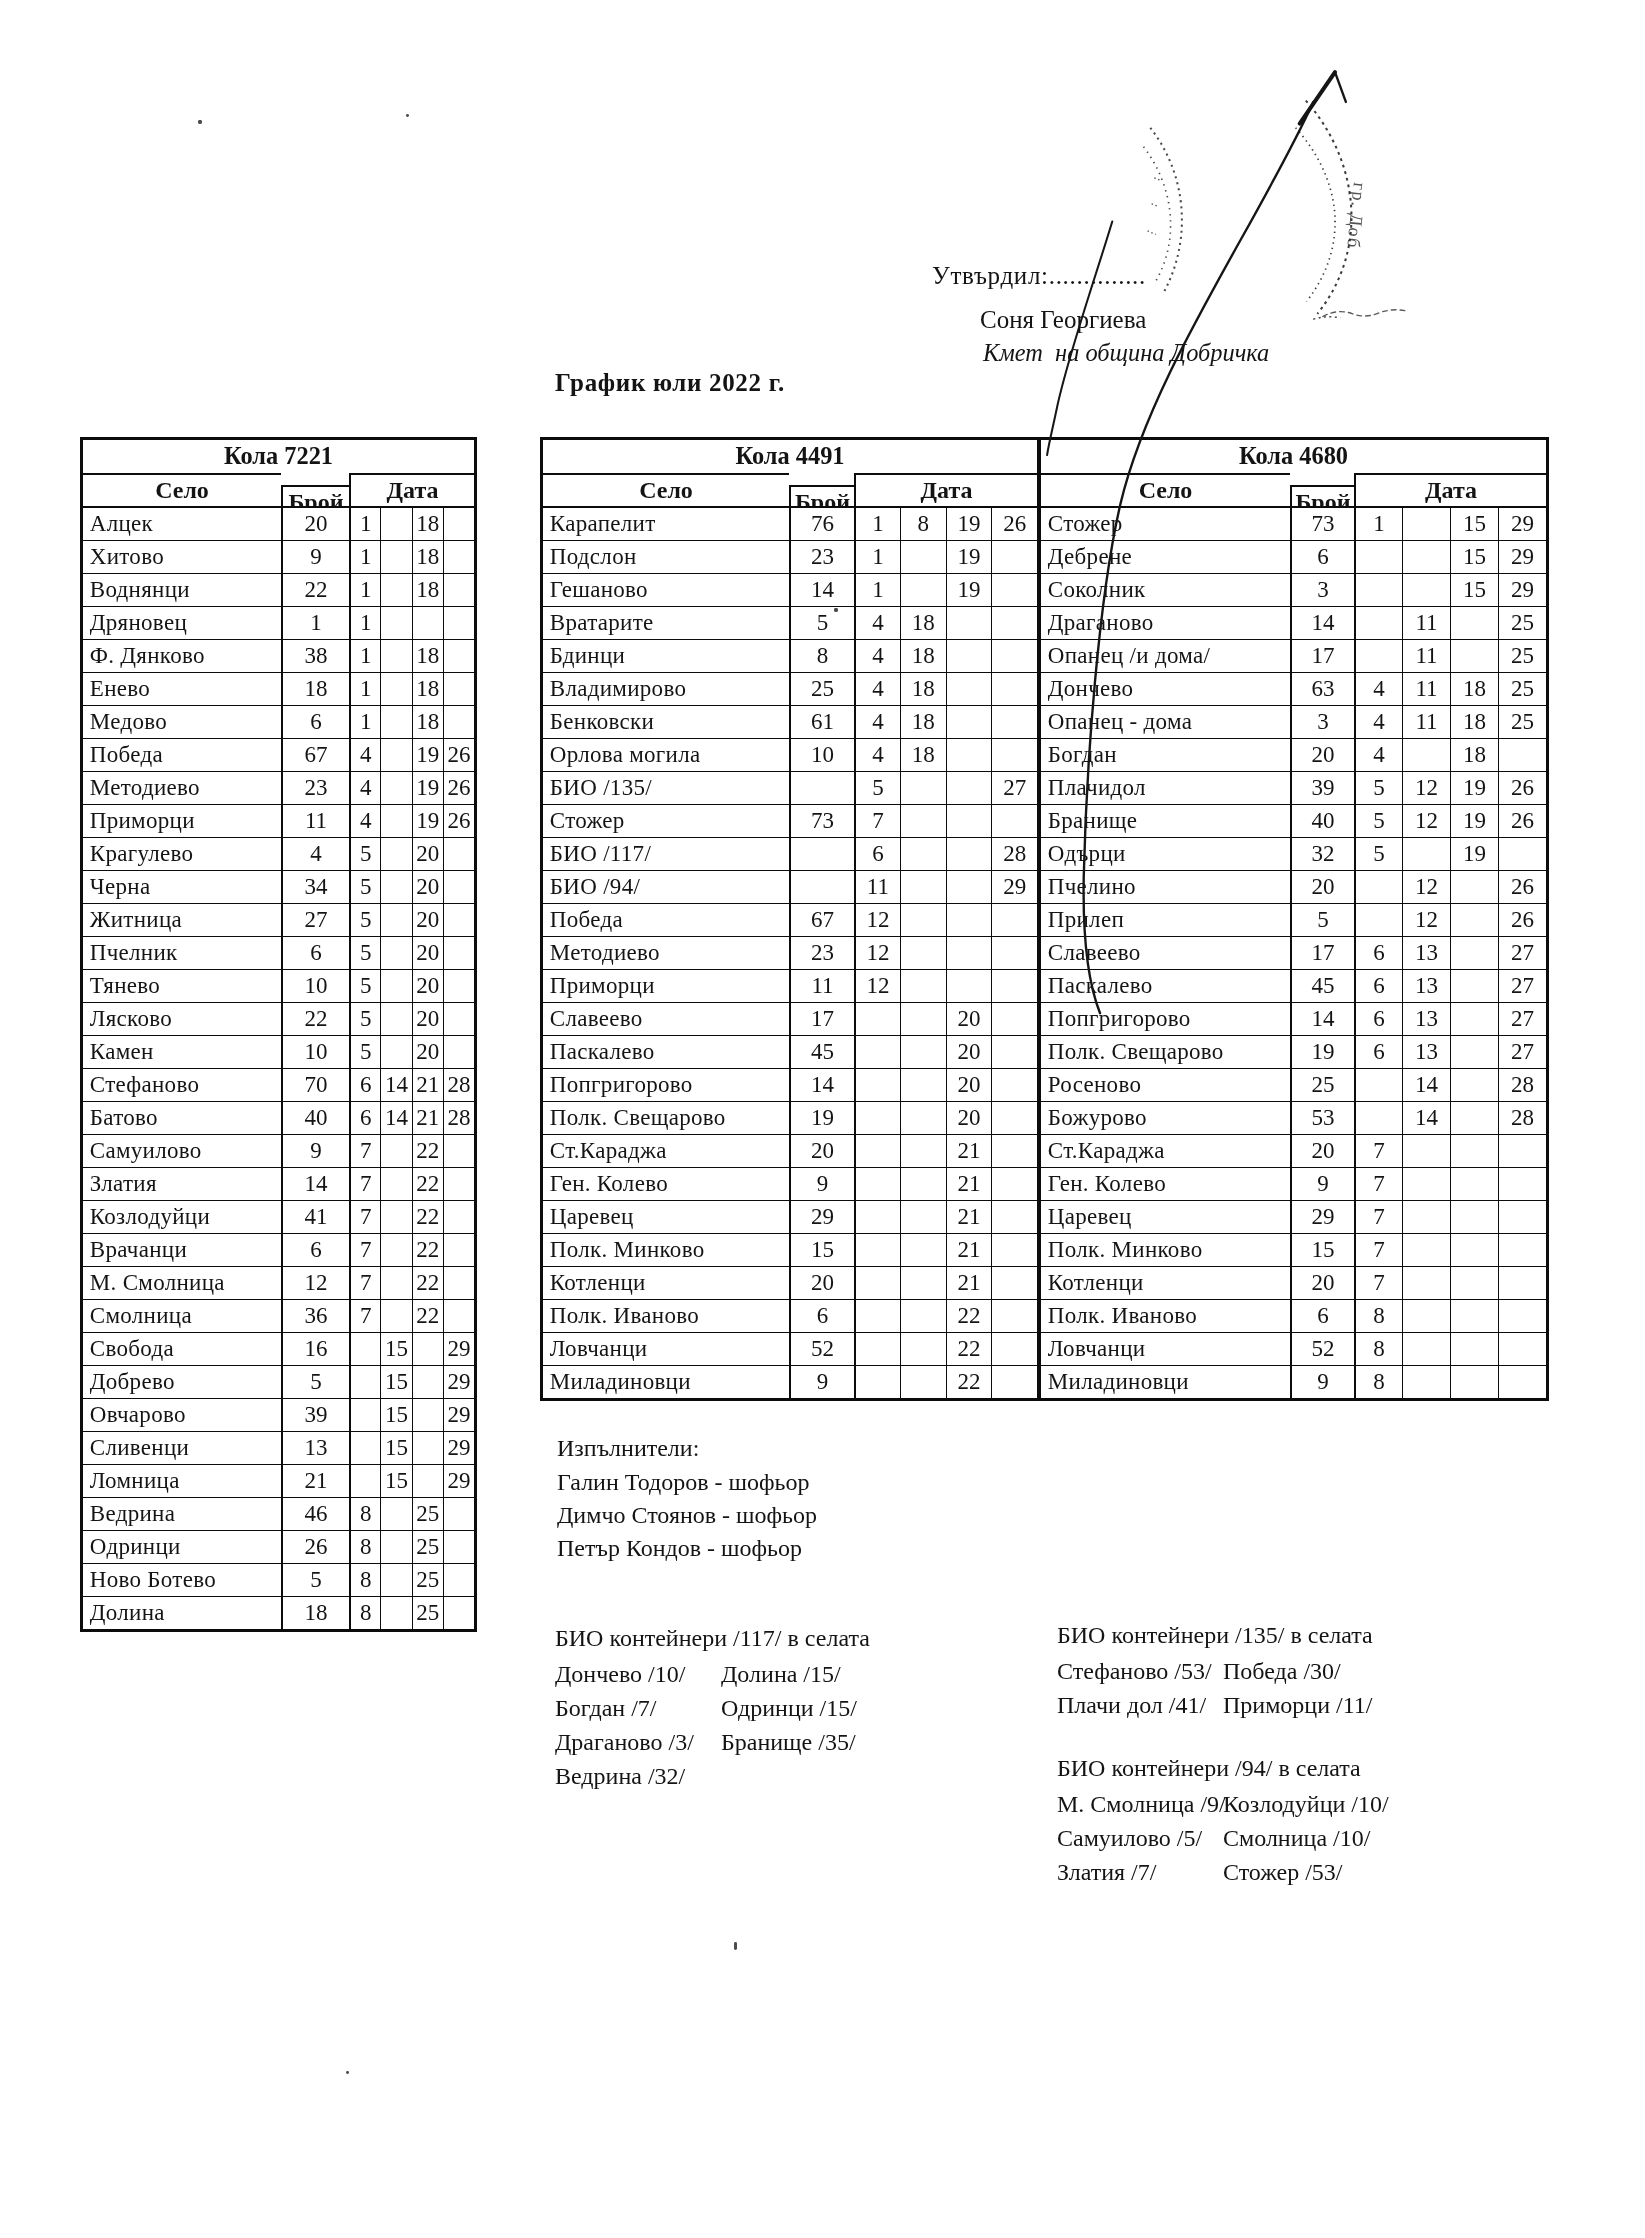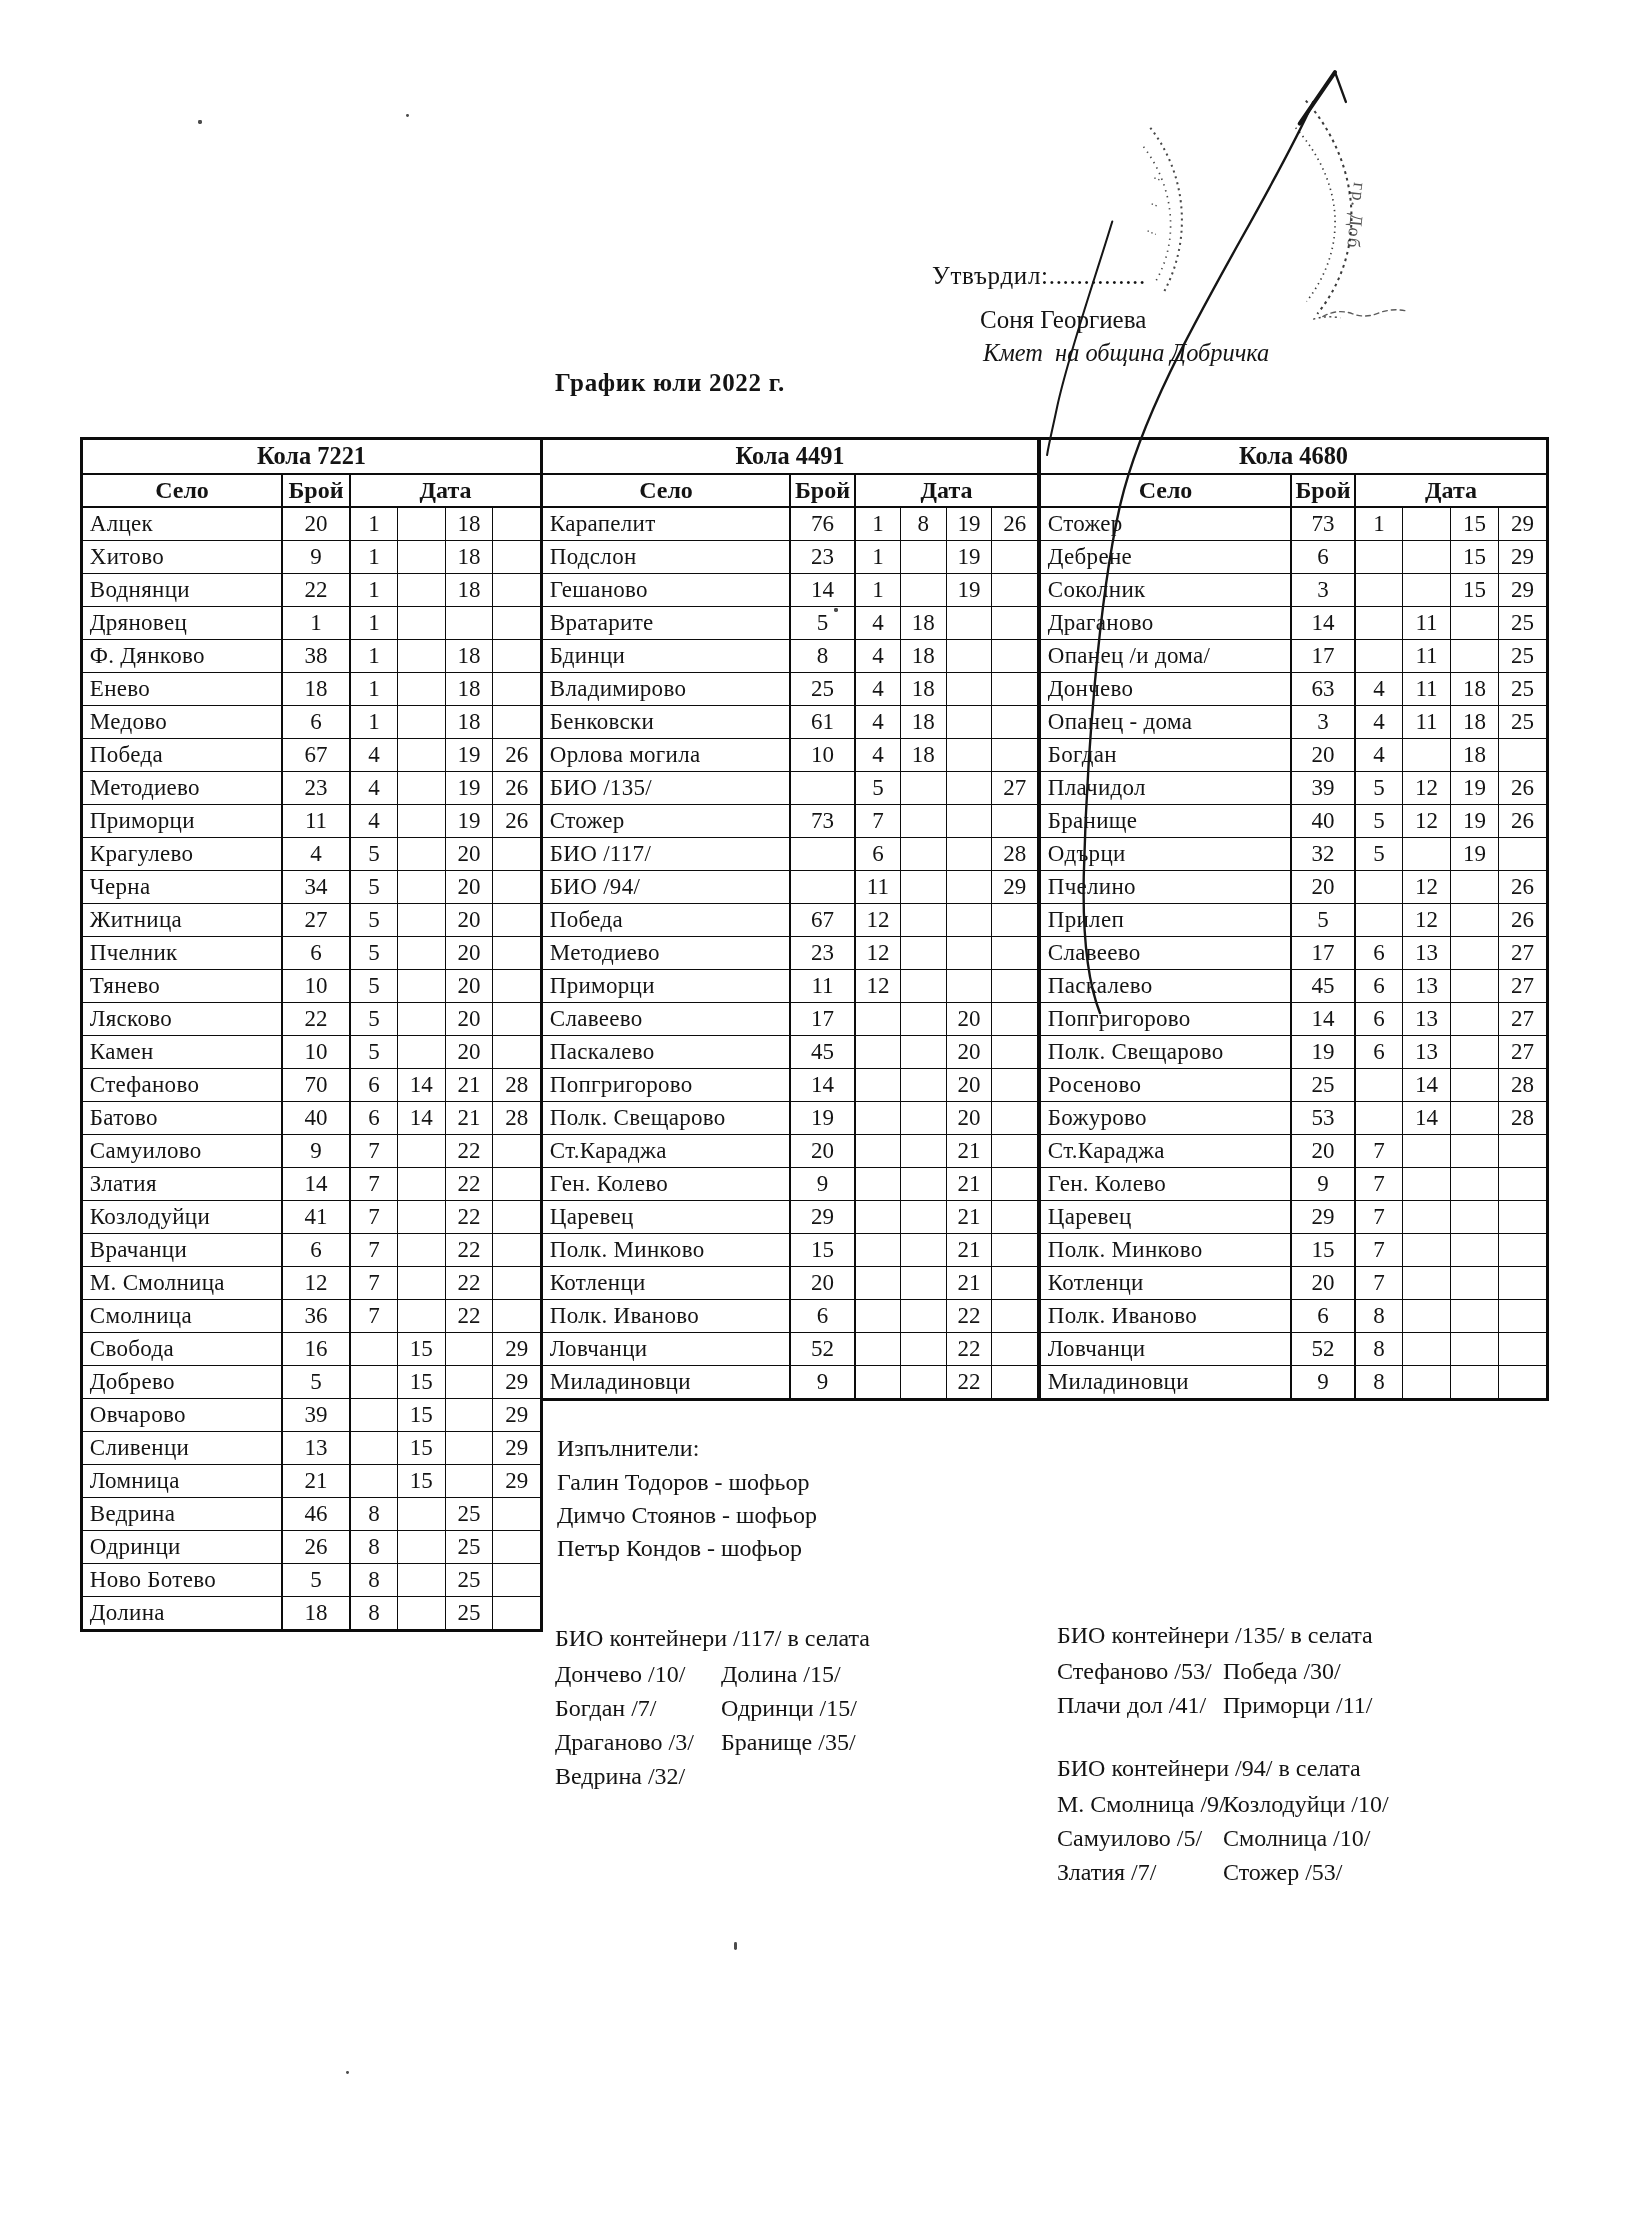--- a/index.html
+++ b/index.html
@@ -21,21 +21,21 @@
   }
   .tbl .cell,.tbl .hcell,.tbl .car{box-sizing:border-box;overflow:hidden;white-space:nowrap;}
   .car{
     grid-column:1/-1;text-align:center;font-weight:bold;font-size:24.4px;line-height:31px;
   }
   .hcell{
     border-top:2px solid #0c0c0c;border-bottom:1.4px solid #0c0c0c;
     text-align:center;font-weight:bold;font-size:24px;line-height:31px;
   }
   .hs{grid-column:1;}
-  .hb{grid-column:2;border-left:2.7px solid #0c0c0c;}
+  .hb{grid-column:2;border-left:2.7px solid #0c0c0c;margin-top:12px;}
   .hd{grid-column:3 / -1;border-left:2.7px solid #0c0c0c;}
   .cell{border-top:1.4px solid #0c0c0c;font-size:23px;line-height:31px;}
   .c-name{padding-left:6.8px;text-align:left;letter-spacing:0.3px;}
   .c-num{border-left:2.7px solid #0c0c0c;text-align:center;}
   .c-date{border-left:1.4px solid #0c0c0c;text-align:center;}
   .c-date.d1{border-left:2.7px solid #0c0c0c;}
 
   
   .executors{position:absolute;left:557px;top:1431px;font-size:24px;}
   .executors .heading{font-weight:normal;}
@@ -62,21 +62,21 @@
 <body>
 
 <div class="page">
 
   <div class="approval-label">Утвърдил:..............</div>
   <div class="approver-name">Соня Георгиева</div>
   <div class="approver-title">Кмет  на община Добричка</div>
 
   <div class="doc-title">График юли 2022 г.</div>
 
-  <div class="tbl" style="left:80px;width:463px;grid-template-columns:198px 68px repeat(4,1fr);">
+  <div class="tbl" style="left:80px;width:397px;grid-template-columns:198px 68px repeat(4,1fr);">
     <div class="car">Кола 7221</div>
     <div class="hcell hs">Село</div>
     <div class="hcell hb">Брой</div>
     <div class="hcell hd">Дата</div>
   <div class="cell c-name">Алцек</div>
       <div class="cell c-num">20</div>
       <div class="cell c-date d1">1</div>
       <div class="cell c-date"></div>
       <div class="cell c-date">18</div>
       <div class="cell c-date"></div>

